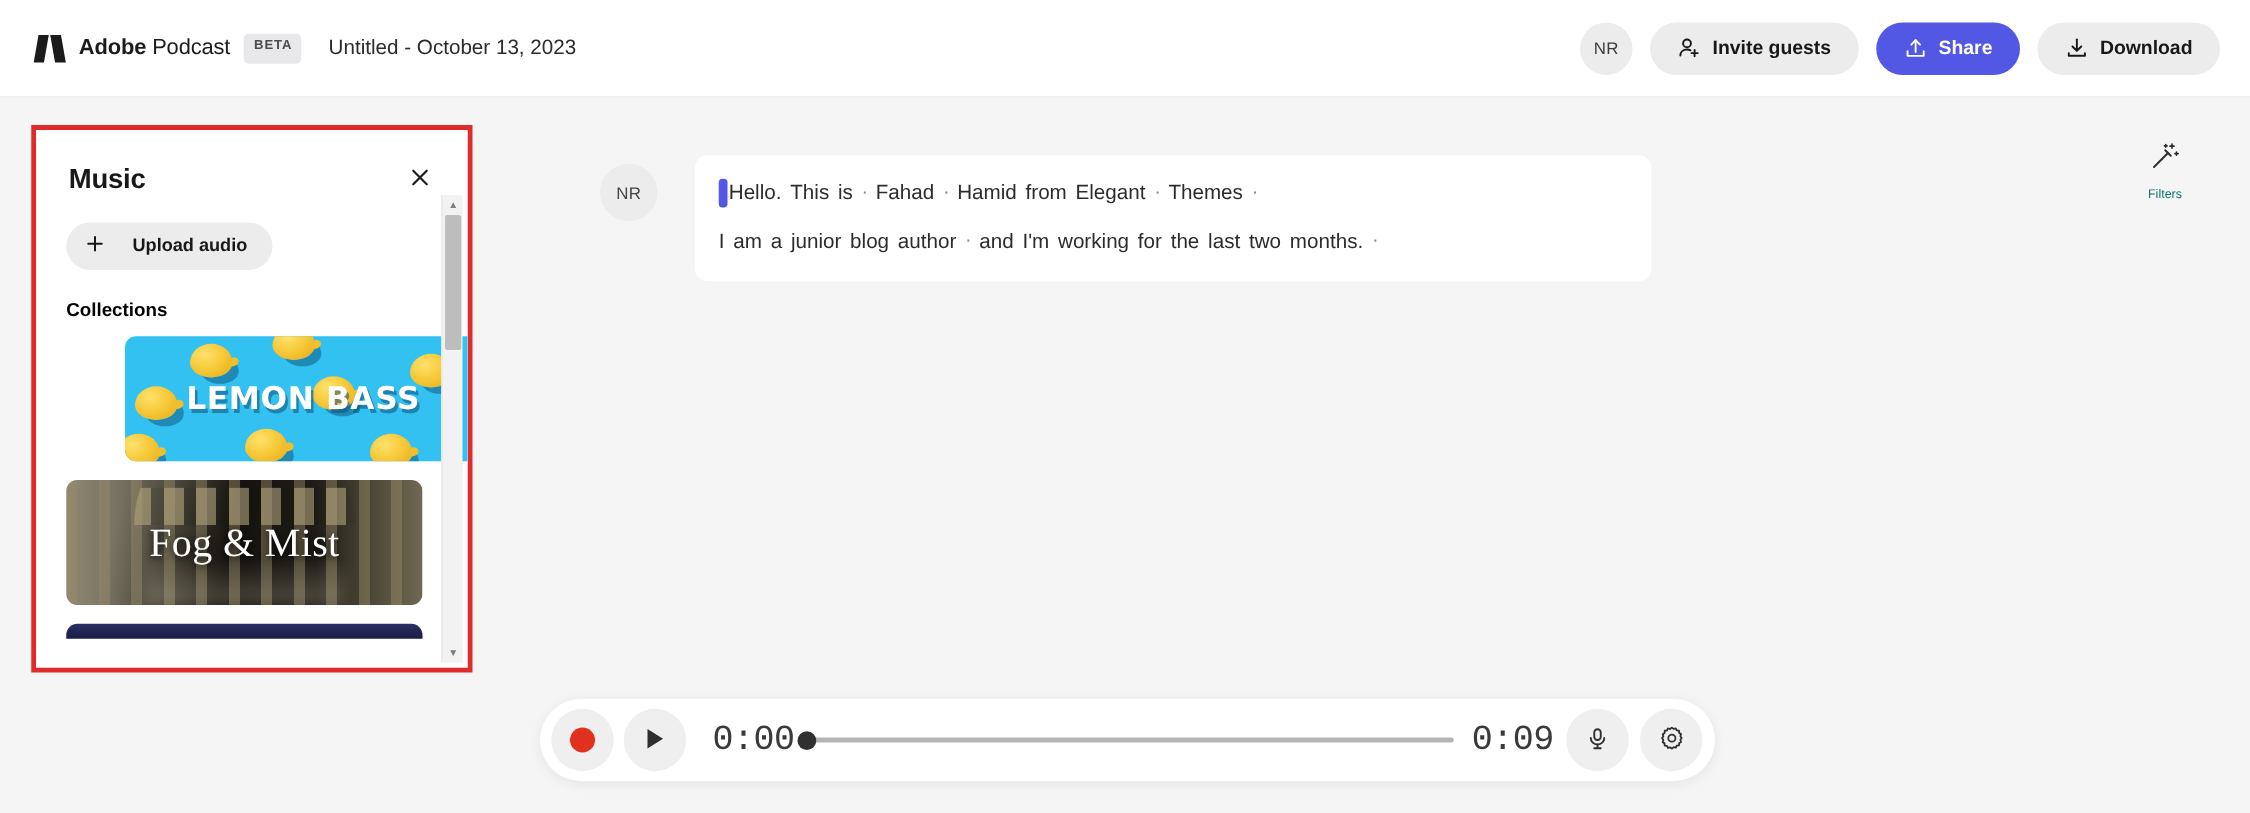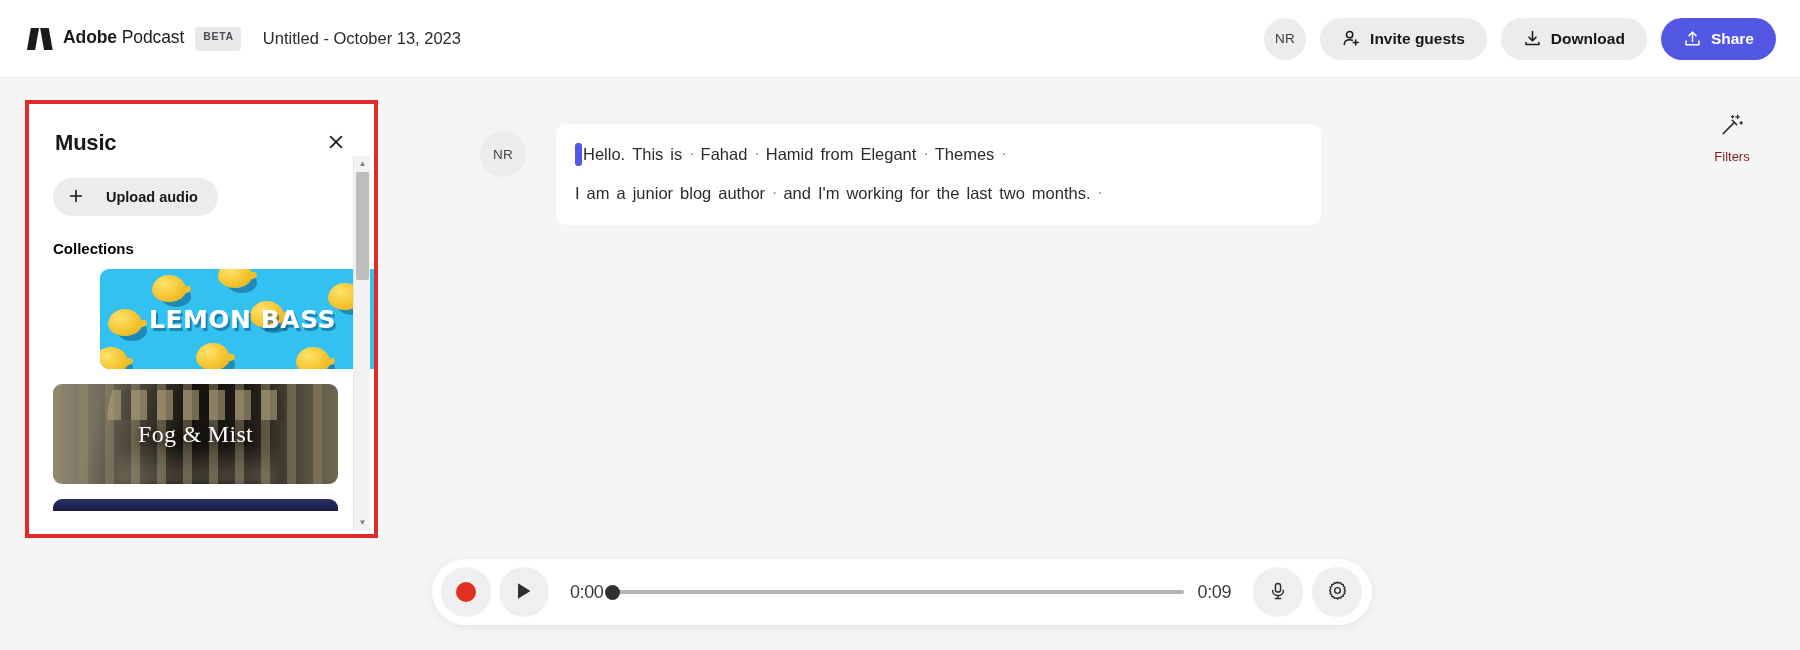--- a/index.html
+++ b/index.html
@@ -136,21 +136,21 @@
     background: repeating-linear-gradient(90deg, rgba(176,163,124,0.6) 0 16px, rgba(20,18,12,0.1) 16px 26px);
     -webkit-mask-image: radial-gradient(circle at 50% 100%, #000 60%, transparent 61%);
   }
   .art-fog .floorglow {
     position: absolute; left: 22%; right: 22%; bottom: 0; height: 34px;
     background: linear-gradient(180deg, rgba(255,248,225,0.02), rgba(225,215,185,0.28));
     filter: blur(6px);
   }
   .art-fog .thumb-label {
     font-family: "Liberation Serif", serif;
-    font-weight: 400; font-size: 24px; letter-spacing: 0.3px;
+    font-weight: 400; font-size: 32px; letter-spacing: 0.3px;
     text-shadow: 0 2px 6px rgba(0,0,0,0.85);
   }
   .art-navy { background: linear-gradient(180deg, #2b2f66 0%, #191d44 100%); }
   .thumb.partial { height: 12px; margin-bottom: 0; border-radius: 9px 9px 0 0; }
 
   
   .panel-scrollbar {
     position: absolute; right: 4px; top: 52px; bottom: 4px;
     width: 17px; background: #f2f2f2;
     border-left: 1px solid #e6e6e6;
@@ -197,43 +197,43 @@
   }
   .w { margin-right: 7px; white-space: pre; }
   .sep { color: #8a8a8a; font-size: 16px; margin-right: 6px; }
 
   
   .filters-btn {
     position: absolute; right: 30px; top: 112px;
     width: 76px; display: flex; flex-direction: column;
     align-items: center; gap: 7px; cursor: pointer;
   }
-  .filters-label { font-size: 13px; color: #7f1d1d; text-align: center; }
+  .filters-label { font-size: 10px; color: #0f766e; text-align: center; }
 
   
   .playbar {
     position: absolute; left: 432px; top: 559px;
     width: 940px; height: 66px;
     background: #ffffff; border-radius: 33px;
     box-shadow: 0 2px 10px rgba(0,0,0,0.07);
     display: flex; align-items: center; padding: 0 10px 0 9px;
   }
   .circ-btn {
     width: 50px; height: 50px; border-radius: 50%;
     background: #efefef; border: none; cursor: pointer;
     display: flex; align-items: center; justify-content: center;
     flex: 0 0 auto;
   }
   .rec-dot { width: 20px; height: 20px; border-radius: 50%; background: #e0301e; }
   .time {
-    font-size: 18px; color: #3a3a3a; font-family: Liberation Sans, sans-serif;
+    font-size: 28px; color: #3a3a3a; font-family: Liberation Mono, monospace;
     letter-spacing: -0.4px;
   }
   .time.start { margin-left: 21px; }
-  .time.end { margin-left: 14px; margin-right: 16px; }
+  .time.end { margin-left: 14px; margin-right: 4px; }
   .track-wrap {
     flex: 1 1 auto; display: flex; align-items: center; position: relative;
     height: 20px; margin-left: 2px;
   }
   .track {
     position: absolute; left: 10px; right: 0; height: 4px;
     background: #b5b5b5; border-radius: 2px;
   }
   .playhead {
     position: absolute; left: 0; width: 15px; height: 15px;
@@ -266,40 +266,40 @@
         <span>
           <svg width="19" height="19" viewBox="0 0 20 20" fill="none" stroke="#181818" stroke-width="1.6" stroke-linecap="round">
             <circle cx="8" cy="6" r="3.3"></circle>
             <path d="M2.4 16.2c0-3.1 2.5-5 5.6-5 1.1 0 2.1.24 2.95.67"></path>
             <path d="M14.4 11.6v5.2M11.8 14.2h5.2"></path>
           </svg>
         </span>
         <span>Invite guests</span>
       </button>
 
+      <button class="pill-btn primary">
+        <span>
+          <svg width="19" height="19" viewBox="0 0 20 20" fill="none" stroke="#ffffff" stroke-width="1.6" stroke-linecap="round" stroke-linejoin="round">
+            <path d="M10 13.2V3.4"></path>
+            <path d="M6.3 7L10 3.4 13.7 7"></path>
+            <path d="M3.2 12.6v3.9h13.6v-3.9"></path>
+          </svg>
+        </span>
+        <span>Share</span>
+      </button>
+
       <button class="pill-btn">
         <span>
           <svg width="19" height="19" viewBox="0 0 20 20" fill="none" stroke="#181818" stroke-width="1.6" stroke-linecap="round" stroke-linejoin="round">
             <path d="M10 2.6v9.2"></path>
             <path d="M6.3 8.6L10 12.2l3.7-3.6"></path>
             <path d="M3.2 14.2v2.2h13.6v-2.2"></path>
           </svg>
         </span>
         <span>Download</span>
-      </button>
-
-      <button class="pill-btn primary">
-        <span>
-          <svg width="19" height="19" viewBox="0 0 20 20" fill="none" stroke="#ffffff" stroke-width="1.6" stroke-linecap="round" stroke-linejoin="round">
-            <path d="M10 13.2V3.4"></path>
-            <path d="M6.3 7L10 3.4 13.7 7"></path>
-            <path d="M3.2 12.6v3.9h13.6v-3.9"></path>
-          </svg>
-        </span>
-        <span>Share</span>
       </button>
     </div>
   </div>
 
   <div class="music-panel-wrap">
     <div class="music-panel">
 
       <div class="panel-head">
         <div class="panel-title">Music</div>
         <div class="close-x">

